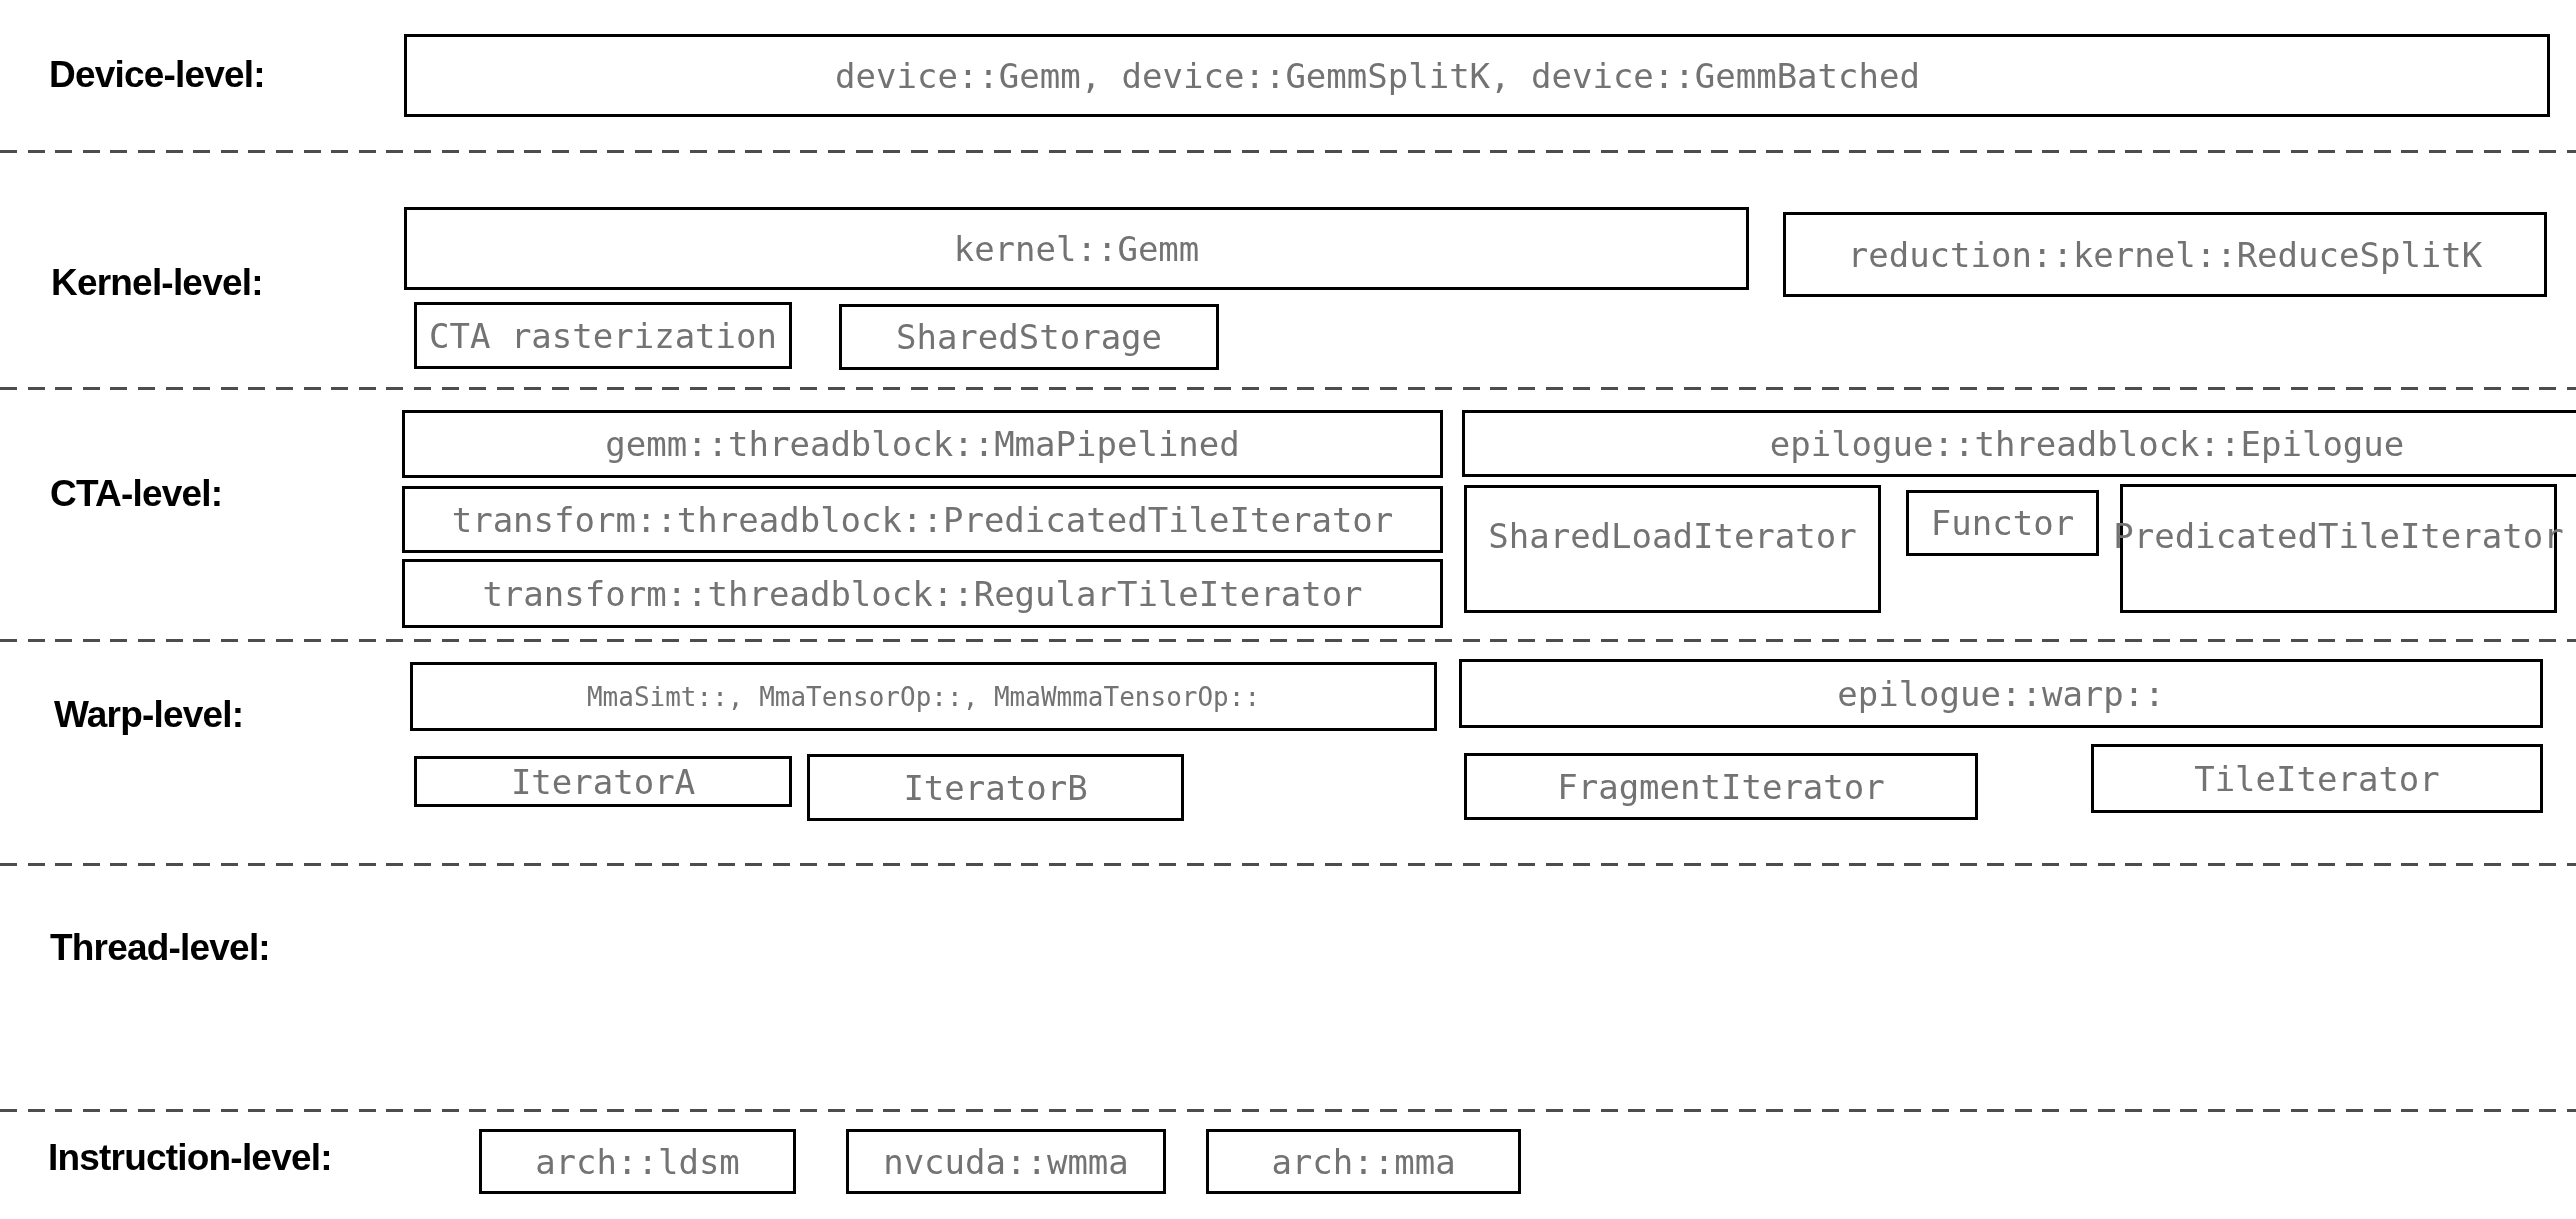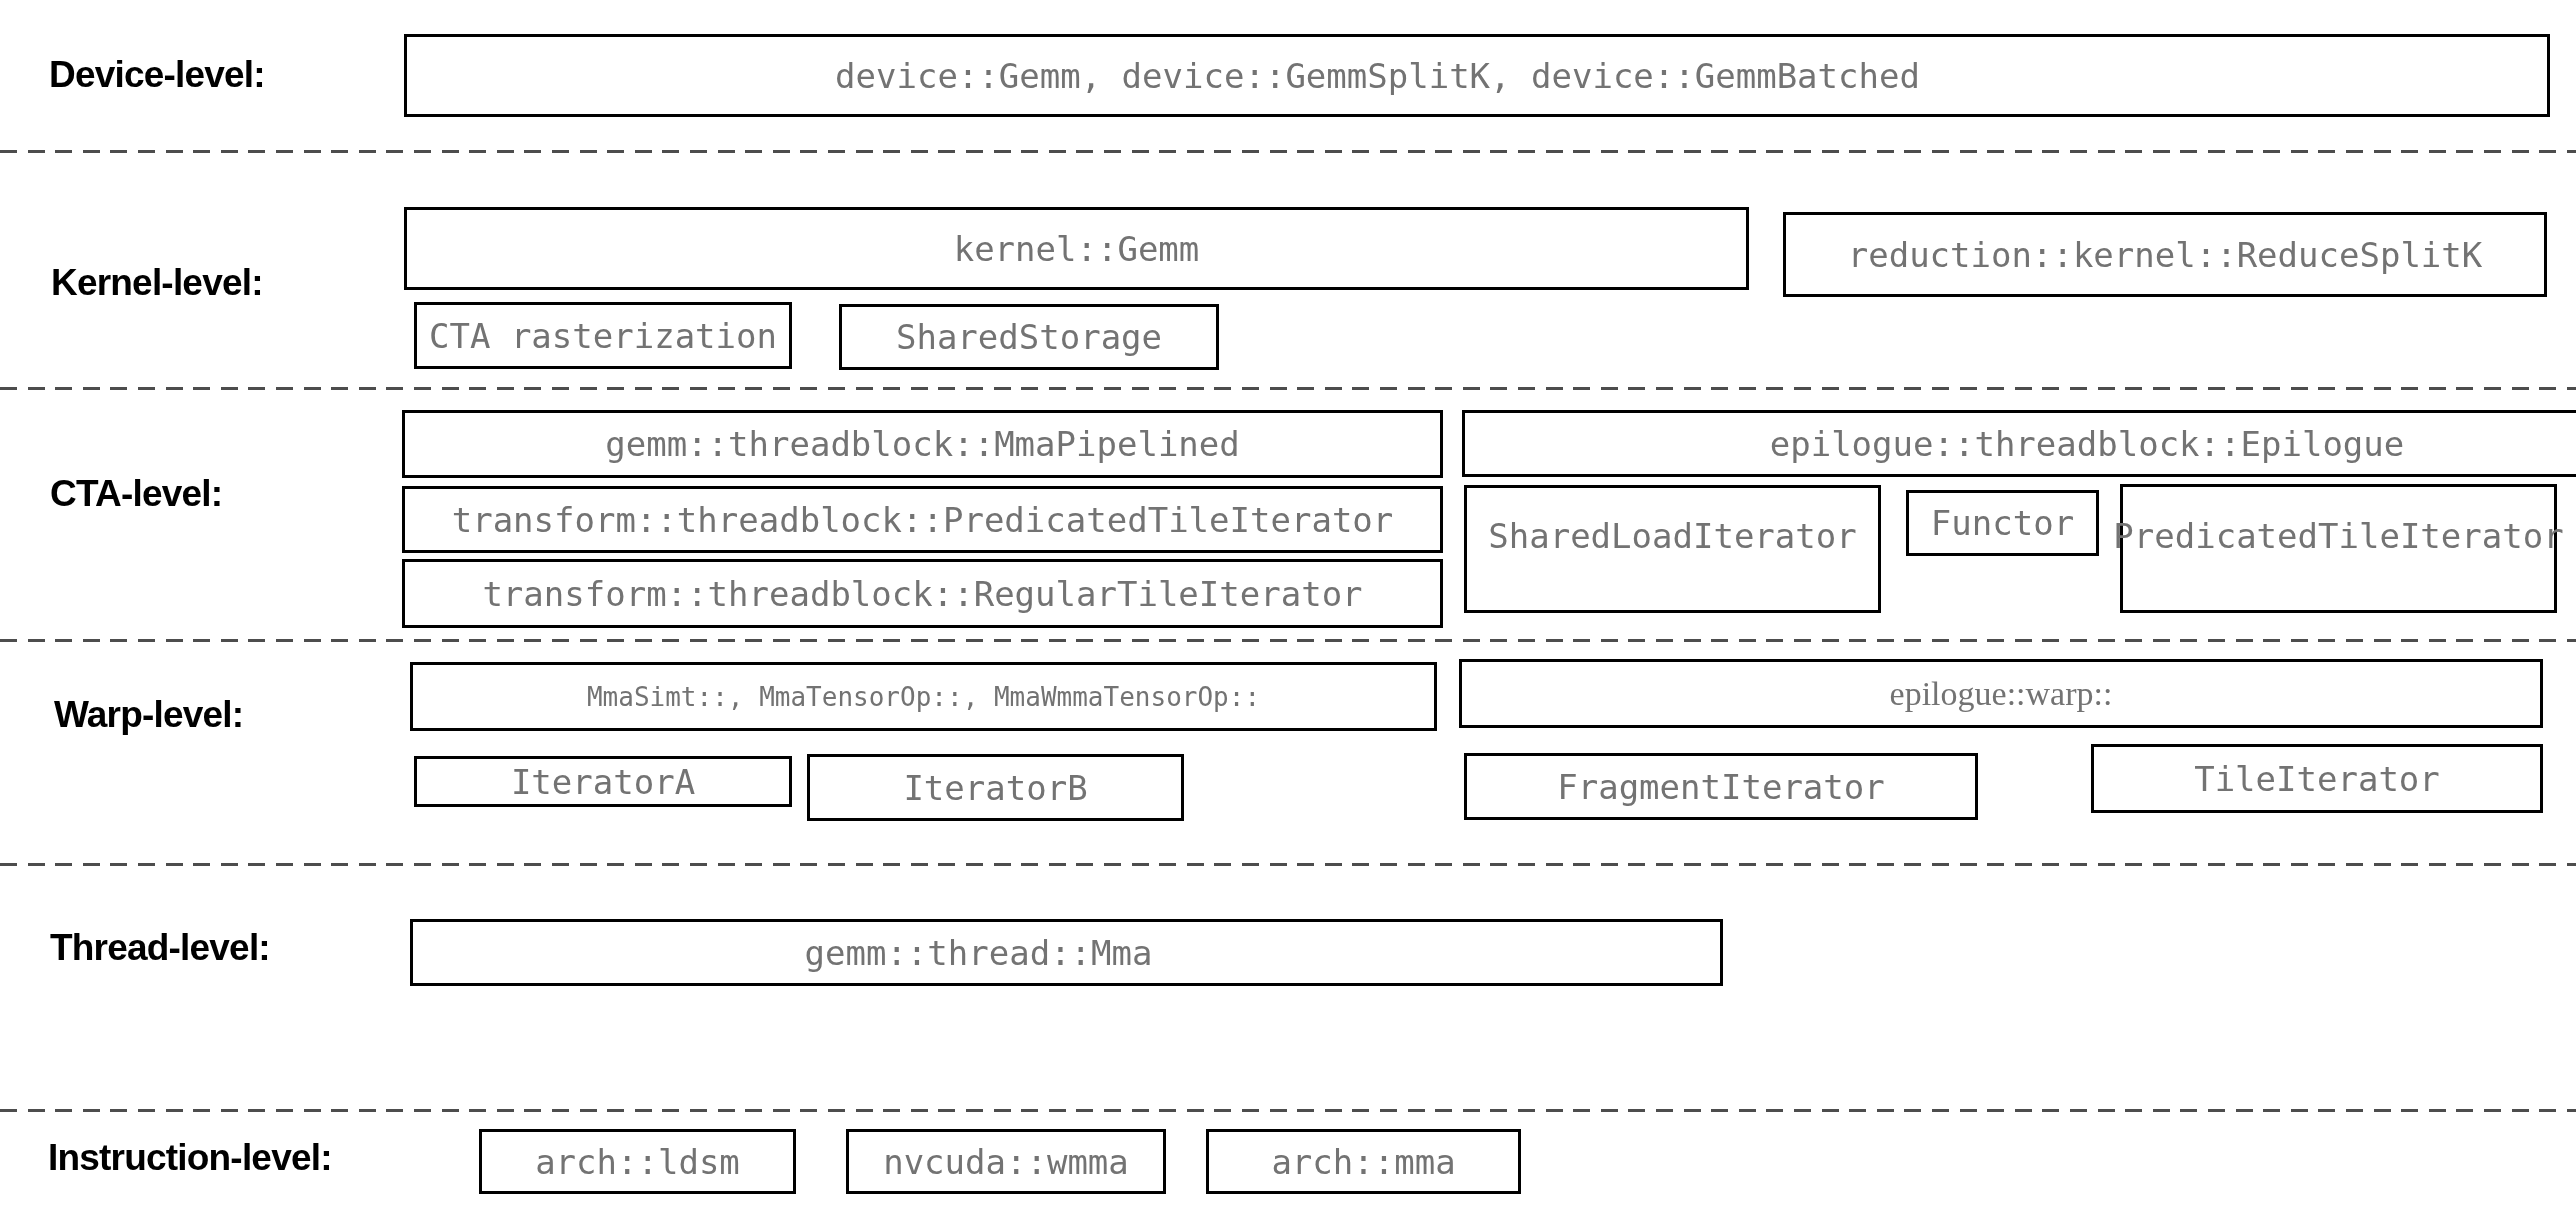--- a/index.html
+++ b/index.html
@@ -74,26 +74,25 @@
 
   <div class="box" style="left:402px; top:410px; width:1041px; height:68px;">gemm::threadblock::MmaPipelined</div>
   <div class="box" style="left:1462px; top:410px; width:1250px; height:67px;">epilogue::threadblock::Epilogue</div>
   <div class="box" style="left:402px; top:486px; width:1041px; height:67px;">transform::threadblock::PredicatedTileIterator</div>
   <div class="box tall" style="left:1464px; top:485px; width:417px; height:128px;">SharedLoadIterator</div>
   <div class="box" style="left:1906px; top:490px; width:193px; height:66px;">Functor</div>
   <div class="box tall" style="left:2120px; top:484px; width:437px; height:129px;">PredicatedTileIterator</div>
   <div class="box" style="left:402px; top:559px; width:1041px; height:69px;">transform::threadblock::RegularTileIterator</div>
 
   <div class="box smalltext" style="left:410px; top:662px; width:1027px; height:69px;">MmaSimt::, MmaTensorOp::, MmaWmmaTensorOp::</div>
-  <div class="box" style="left:1459px; top:659px; width:1084px; height:69px;font-family:Liberation Serif, serif;">epilogue::warp::</div>
+  <div class="box" style="left:1459px; top:659px; width:1084px; height:69px;">epilogue::warp::</div>
   <div class="box" style="left:414px; top:756px; width:378px; height:51px;">IteratorA</div>
   <div class="box" style="left:807px; top:754px; width:377px; height:67px;">IteratorB</div>
   <div class="box" style="left:1464px; top:753px; width:514px; height:67px;">FragmentIterator</div>
   <div class="box" style="left:2091px; top:744px; width:452px; height:69px;">TileIterator</div>
 
-  <div class="box shift-left" style="left:410px; top:919px; width:1313px; height:67px; padding-right:176px;">gemm::thread::Mma</div>
 
   <div class="box" style="left:479px; top:1129px; width:317px; height:65px;">arch::ldsm</div>
   <div class="box" style="left:846px; top:1129px; width:320px; height:65px;">nvcuda::wmma</div>
   <div class="box" style="left:1206px; top:1129px; width:315px; height:65px;">arch::mma</div>
 
 </div>
 
 
 </body></html>

